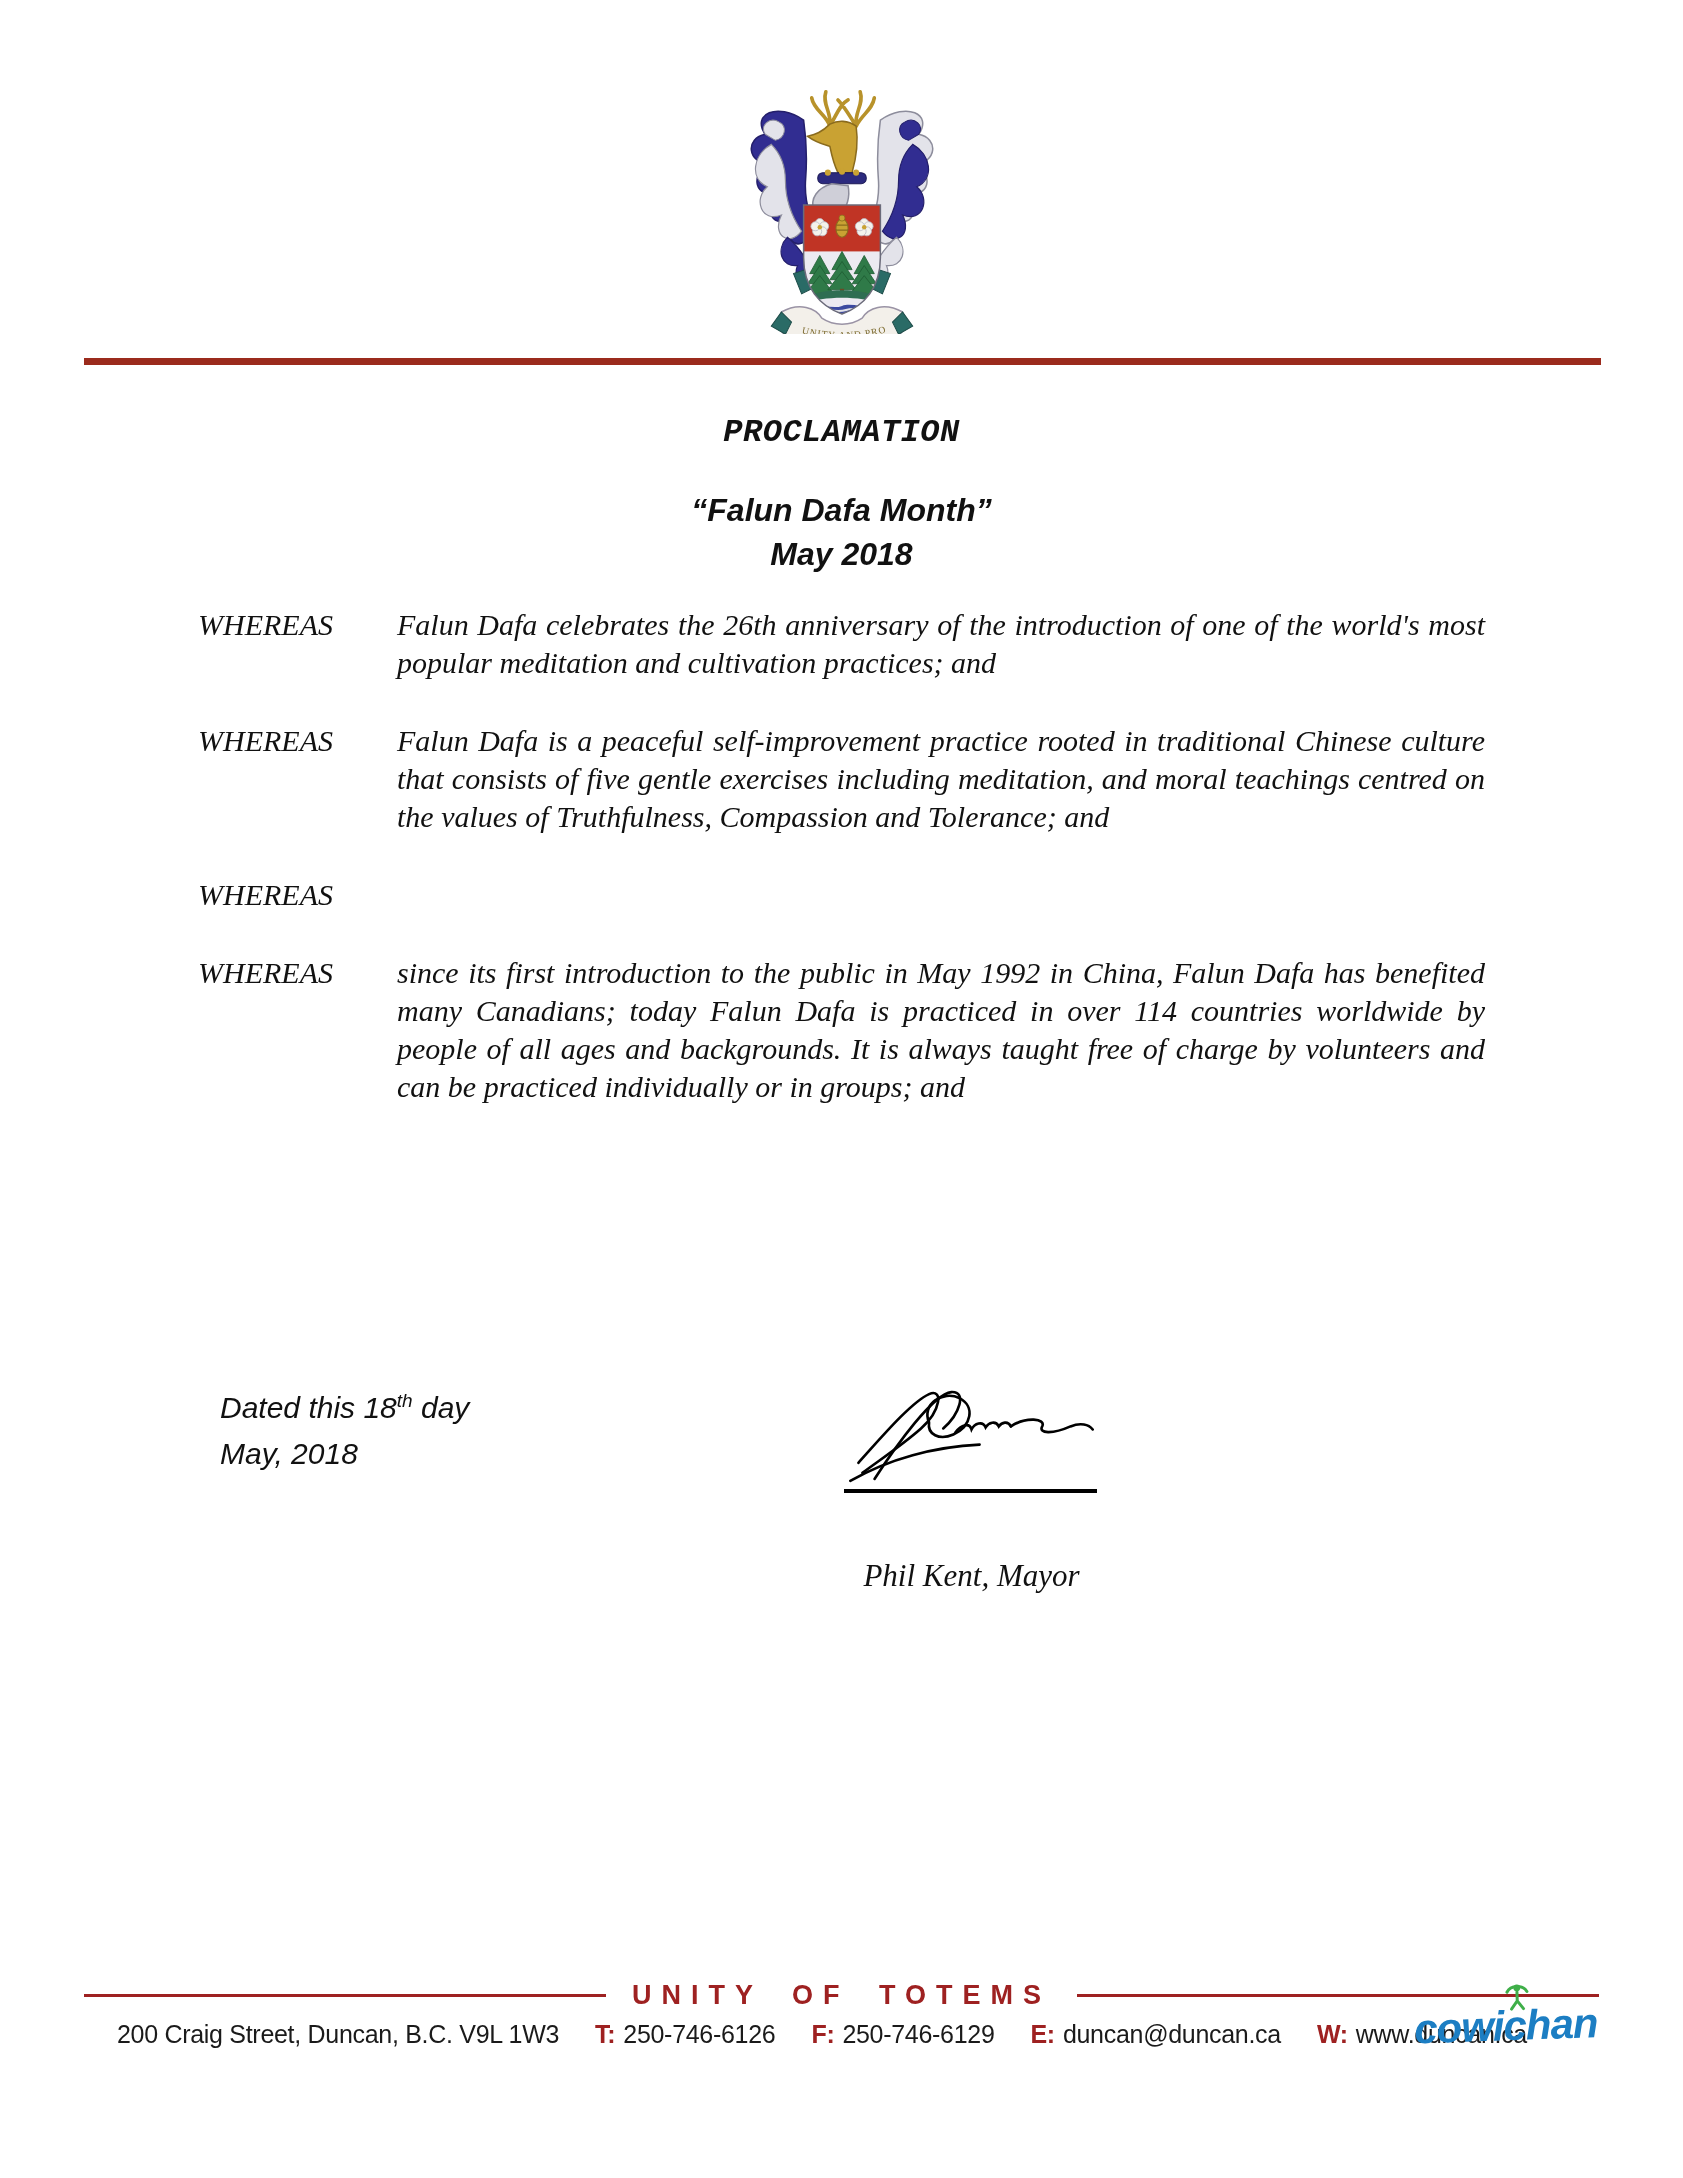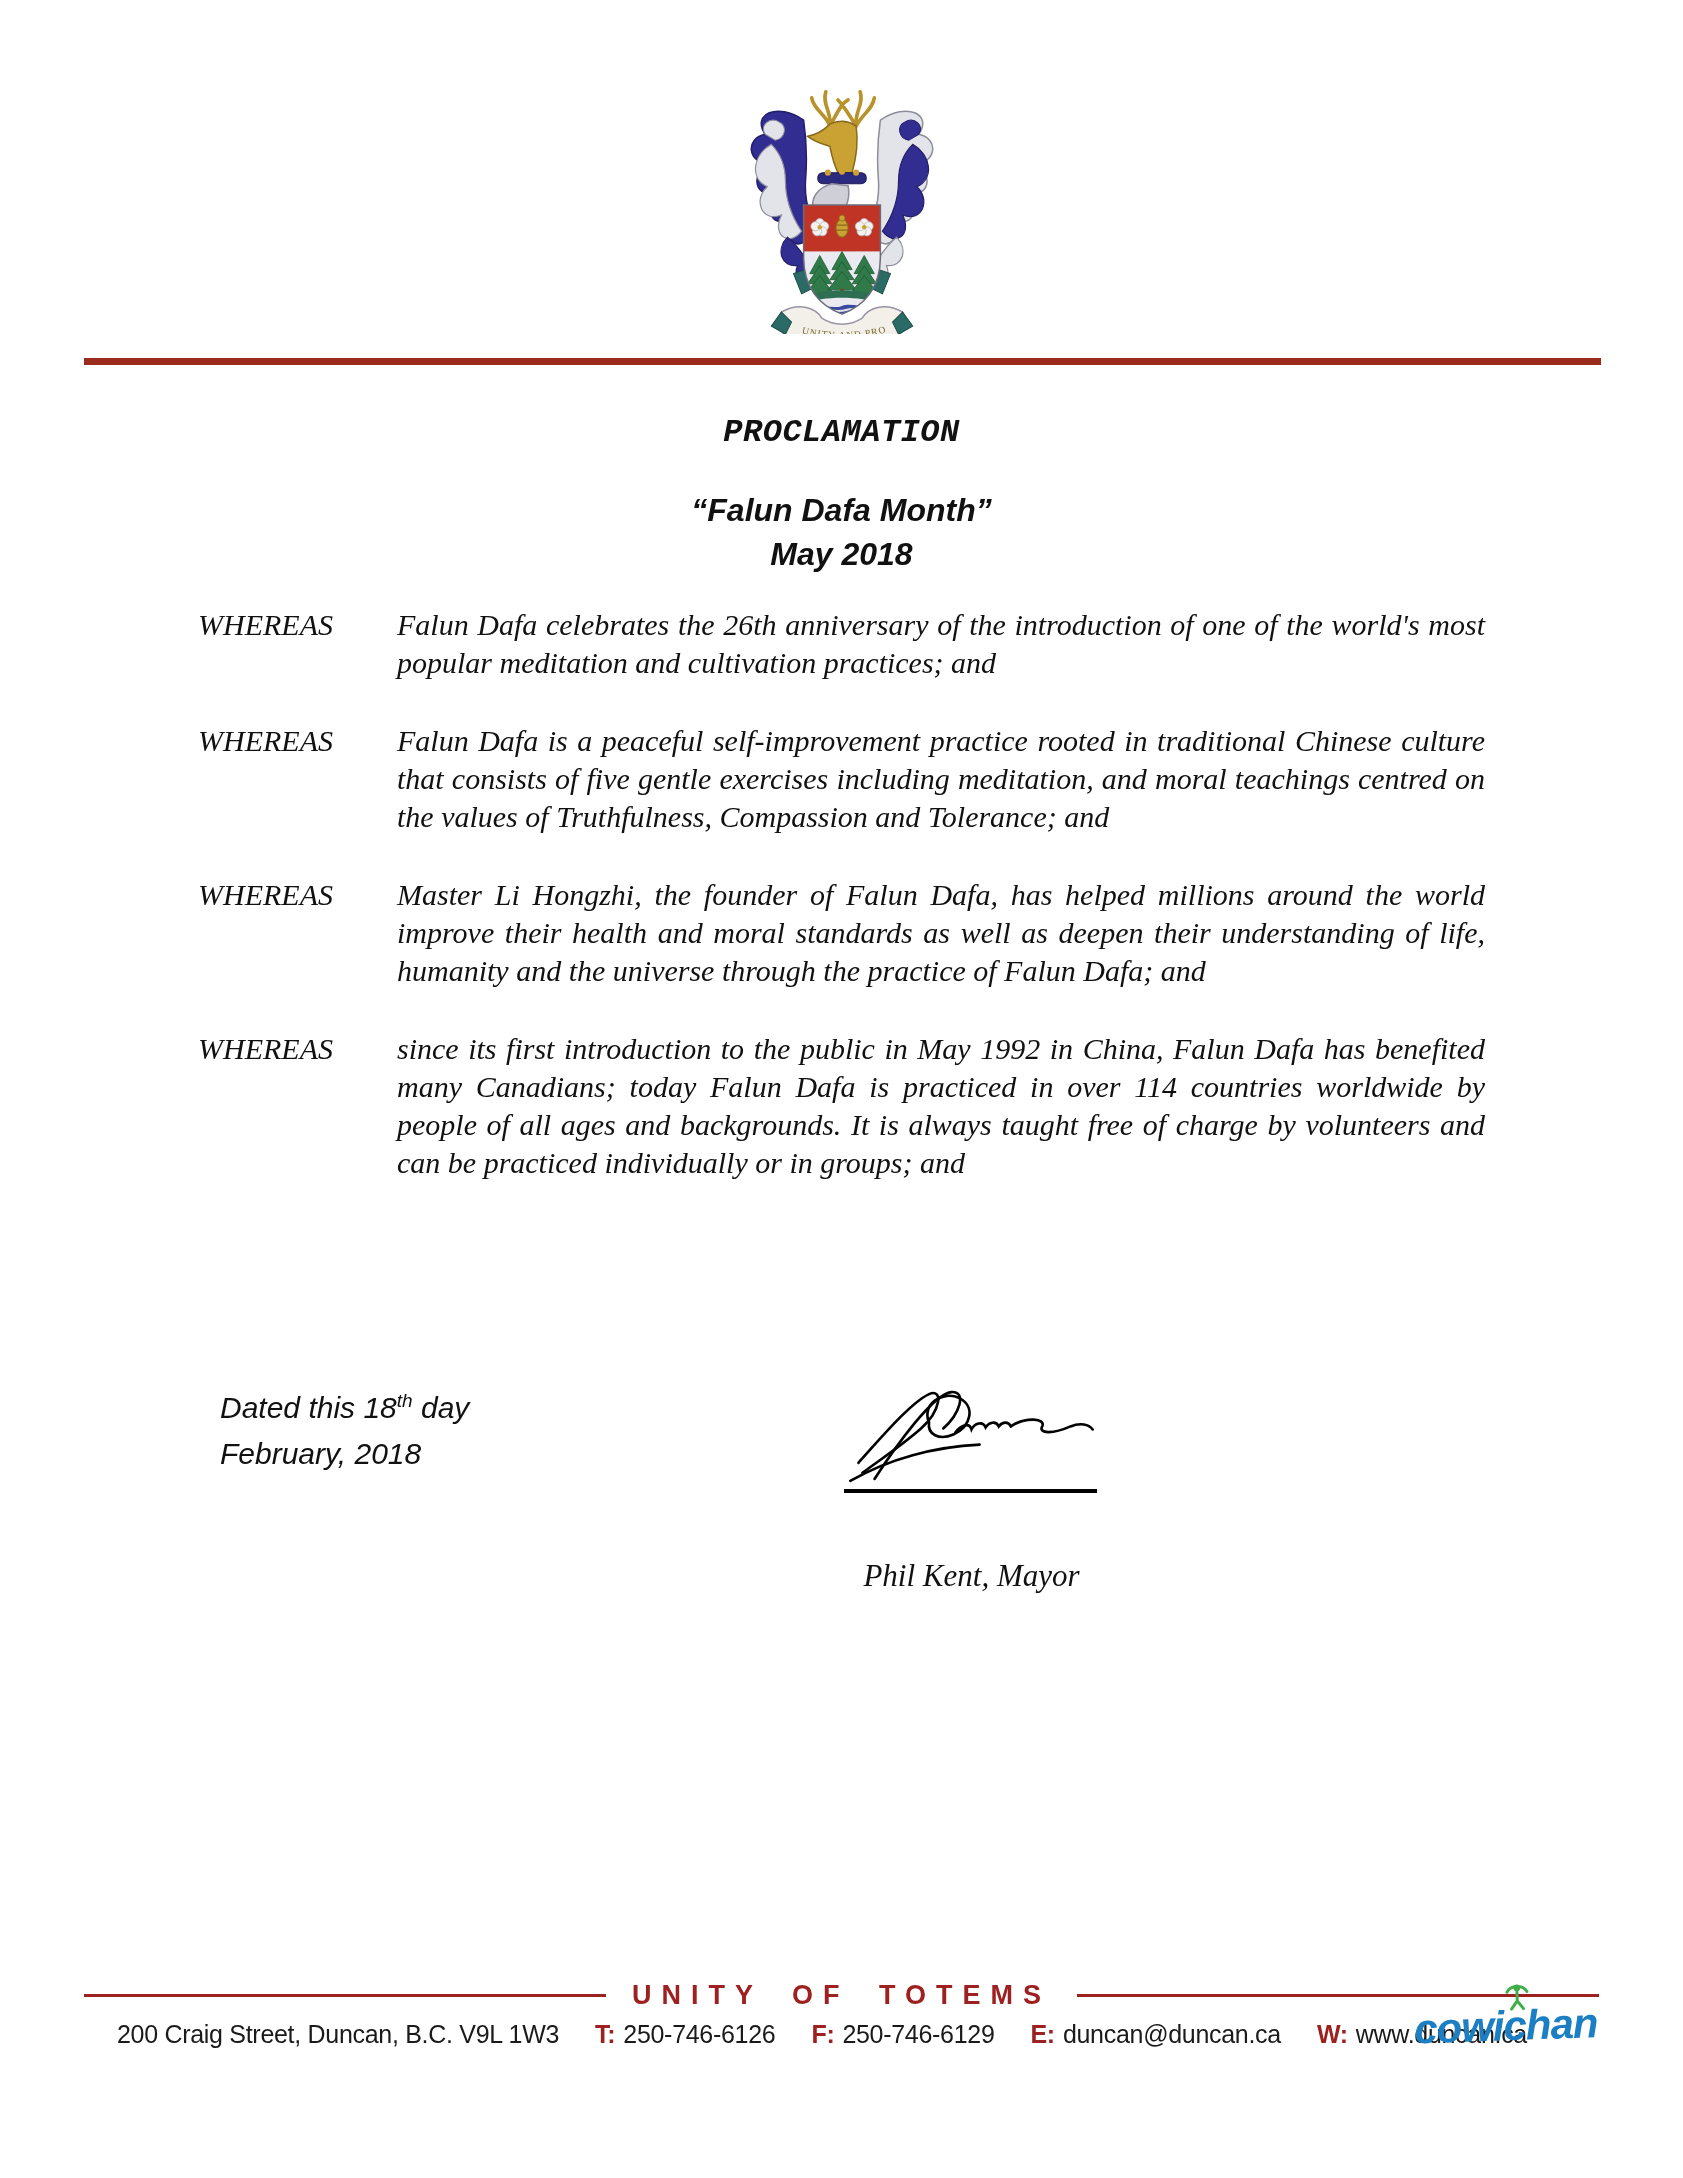--- a/index.html
+++ b/index.html
@@ -202,31 +202,30 @@
     <div class="clause">
       <div class="clause-label">WHEREAS</div>
       <div class="clause-text">Falun Dafa celebrates the 26th anniversary of the introduction of one of the world's most popular meditation and cultivation practices; and</div>
     </div>
     <div class="clause">
       <div class="clause-label">WHEREAS</div>
       <div class="clause-text">Falun Dafa is a peaceful self-improvement practice rooted in traditional Chinese culture that consists of five gentle exercises including meditation, and moral teachings centred on the values of Truthfulness, Compassion and Tolerance; and</div>
     </div>
     <div class="clause">
       <div class="clause-label">WHEREAS</div>
-      <div class="clause-text">Master Li Hongzhi, the founder of Falun Dafa, has helped millions around the world improve their health and moral standards as well as deepen their understanding of life, humanity and the universe through the practice of Falun Dafa; and</div>
     </div>
     <div class="clause">
       <div class="clause-label">WHEREAS</div>
       <div class="clause-text">since its first introduction to the public in May 1992 in China, Falun Dafa has benefited many Canadians; today Falun Dafa is practiced in over 114 countries worldwide by people of all ages and backgrounds. It is always taught free of charge by volunteers and can be practiced individually or in groups; and</div>
     </div>
   </div>
 
   <div class="dated">
     <div><span>Dated this 18</span><sup>th</sup><span> day</span></div>
-    <div>February, 2018</div>
+    <div>May, 2018</div>
   </div>
 
   <svg class="sig-scrawl" viewBox="0 0 250 100">
     <g fill="none" stroke="#000" stroke-width="2.6" stroke-linecap="round">
       <path d="M14,78 C34,56 66,18 84,10 C98,4 96,26 76,44 C58,60 34,76 18,88"></path>
       <path d="M30,94 C52,60 88,10 106,8 C122,7 114,30 98,44"></path>
       <path d="M84,38 C76,20 98,6 114,14 C130,22 126,42 108,50 C94,56 82,50 84,38"></path>
       <path d="M110,48 C116,40 124,38 126,45 C129,39 137,36 140,43 C143,38 150,36 153,42 C156,38 162,36 165,42"></path>
       <path d="M165,42 C180,32 200,34 196,42 C192,49 206,50 224,42 C234,38 242,40 246,45"></path>
       <path d="M6,96 C44,74 90,62 134,60"></path>

